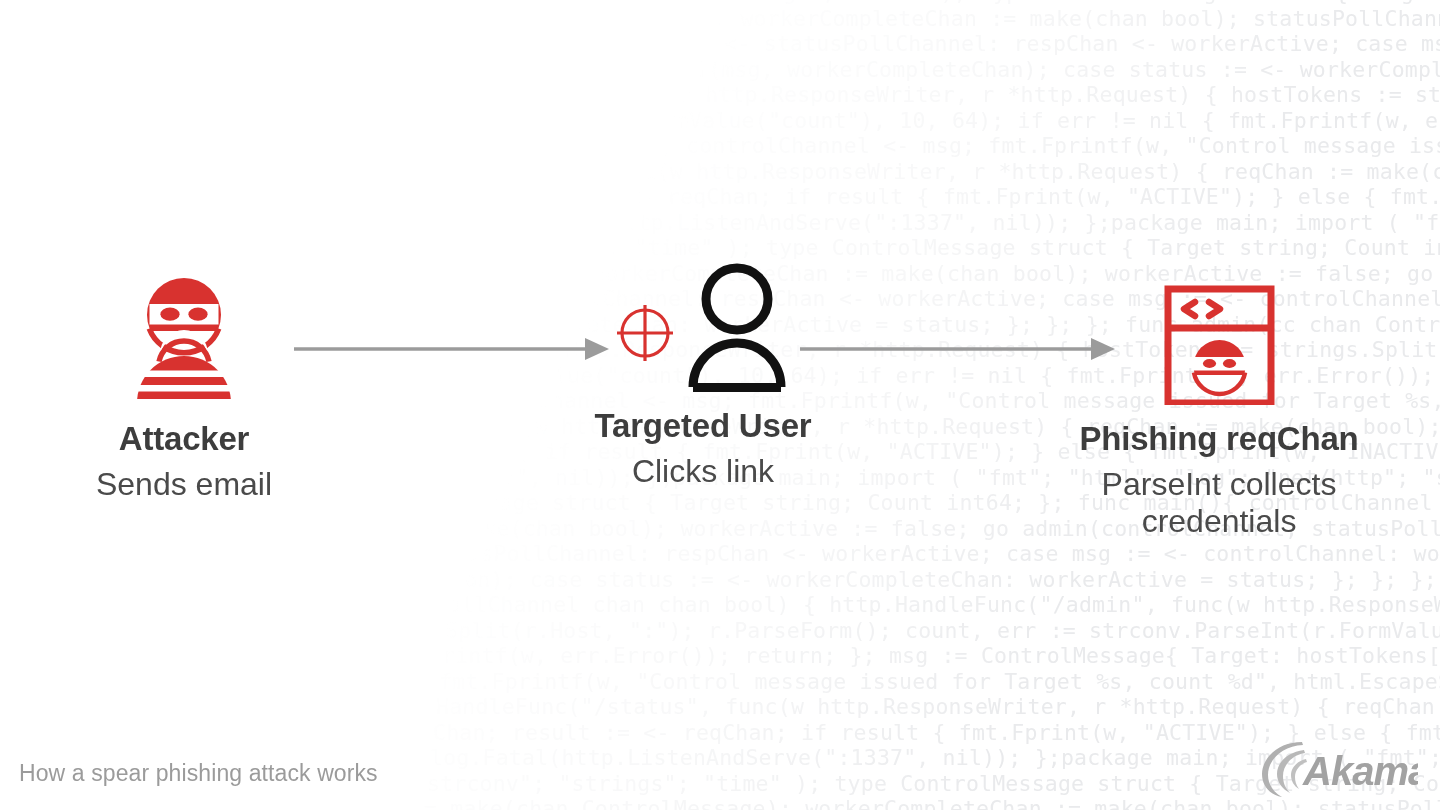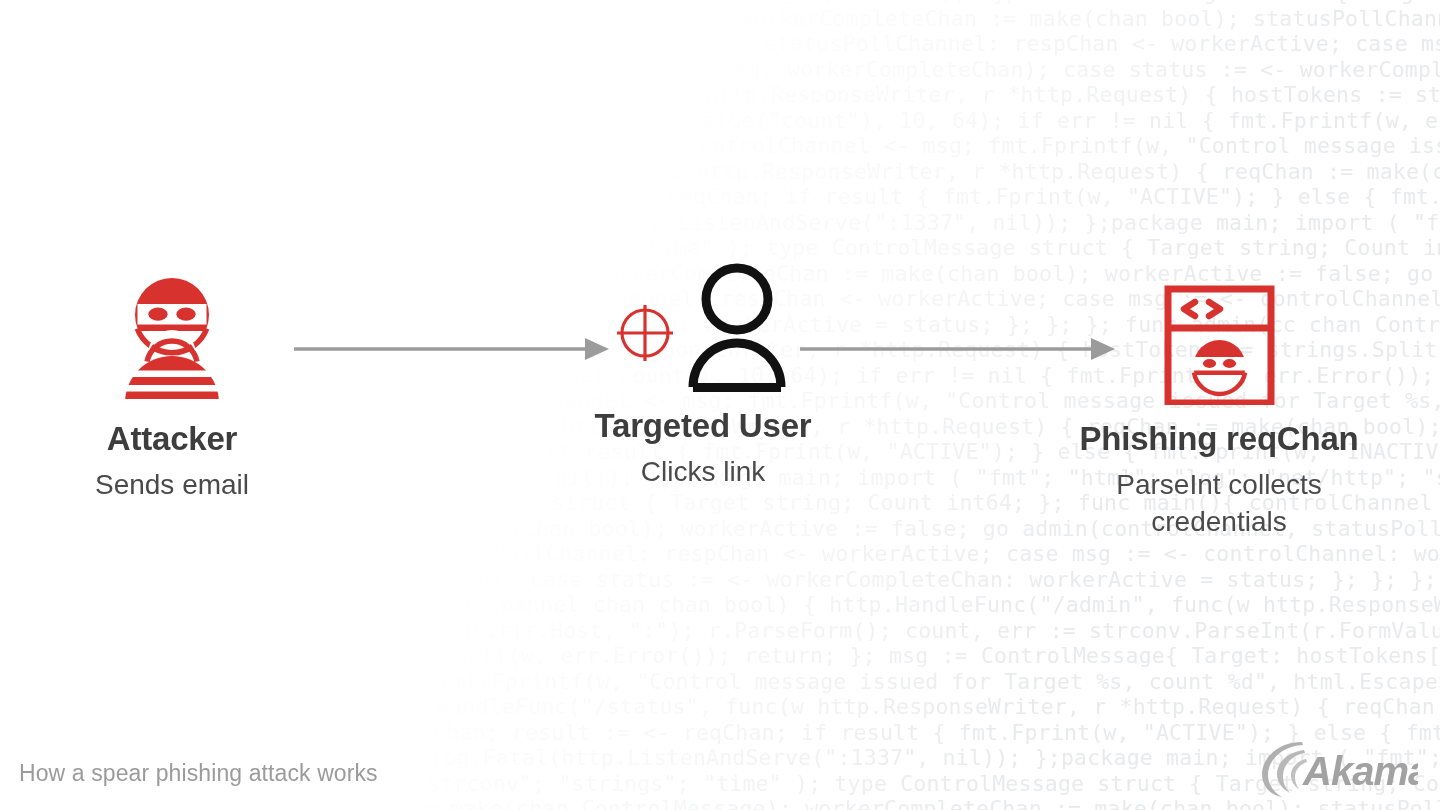--- a/index.html
+++ b/index.html
@@ -58,27 +58,27 @@
   .node .node-title {
     margin-top: 14px;
     font-size: 33px;
     font-weight: bold;
     color: #3d3d3d;
     line-height: 40px;
     letter-spacing: -0.2px;
   }
   .node .node-sub {
     margin-top: 7px;
-    font-size: 28px;
+    font-size: 32px;
     font-weight: normal;
     color: #4a4a4a;
     line-height: 37px;
   }
 
-  #node-attacker  { left: 22px;   top: 275px; }
+  #node-attacker  { left: 34px;   top: 275px; }
   #node-user      { left: 553px;  top: 262px; }
   #node-phishing  { left: 1069px; top: 275px; }
 
   
   .user-icon-row {
     display: flex;
     align-items: center;
     justify-content: center;
     gap: 8px;
   }

